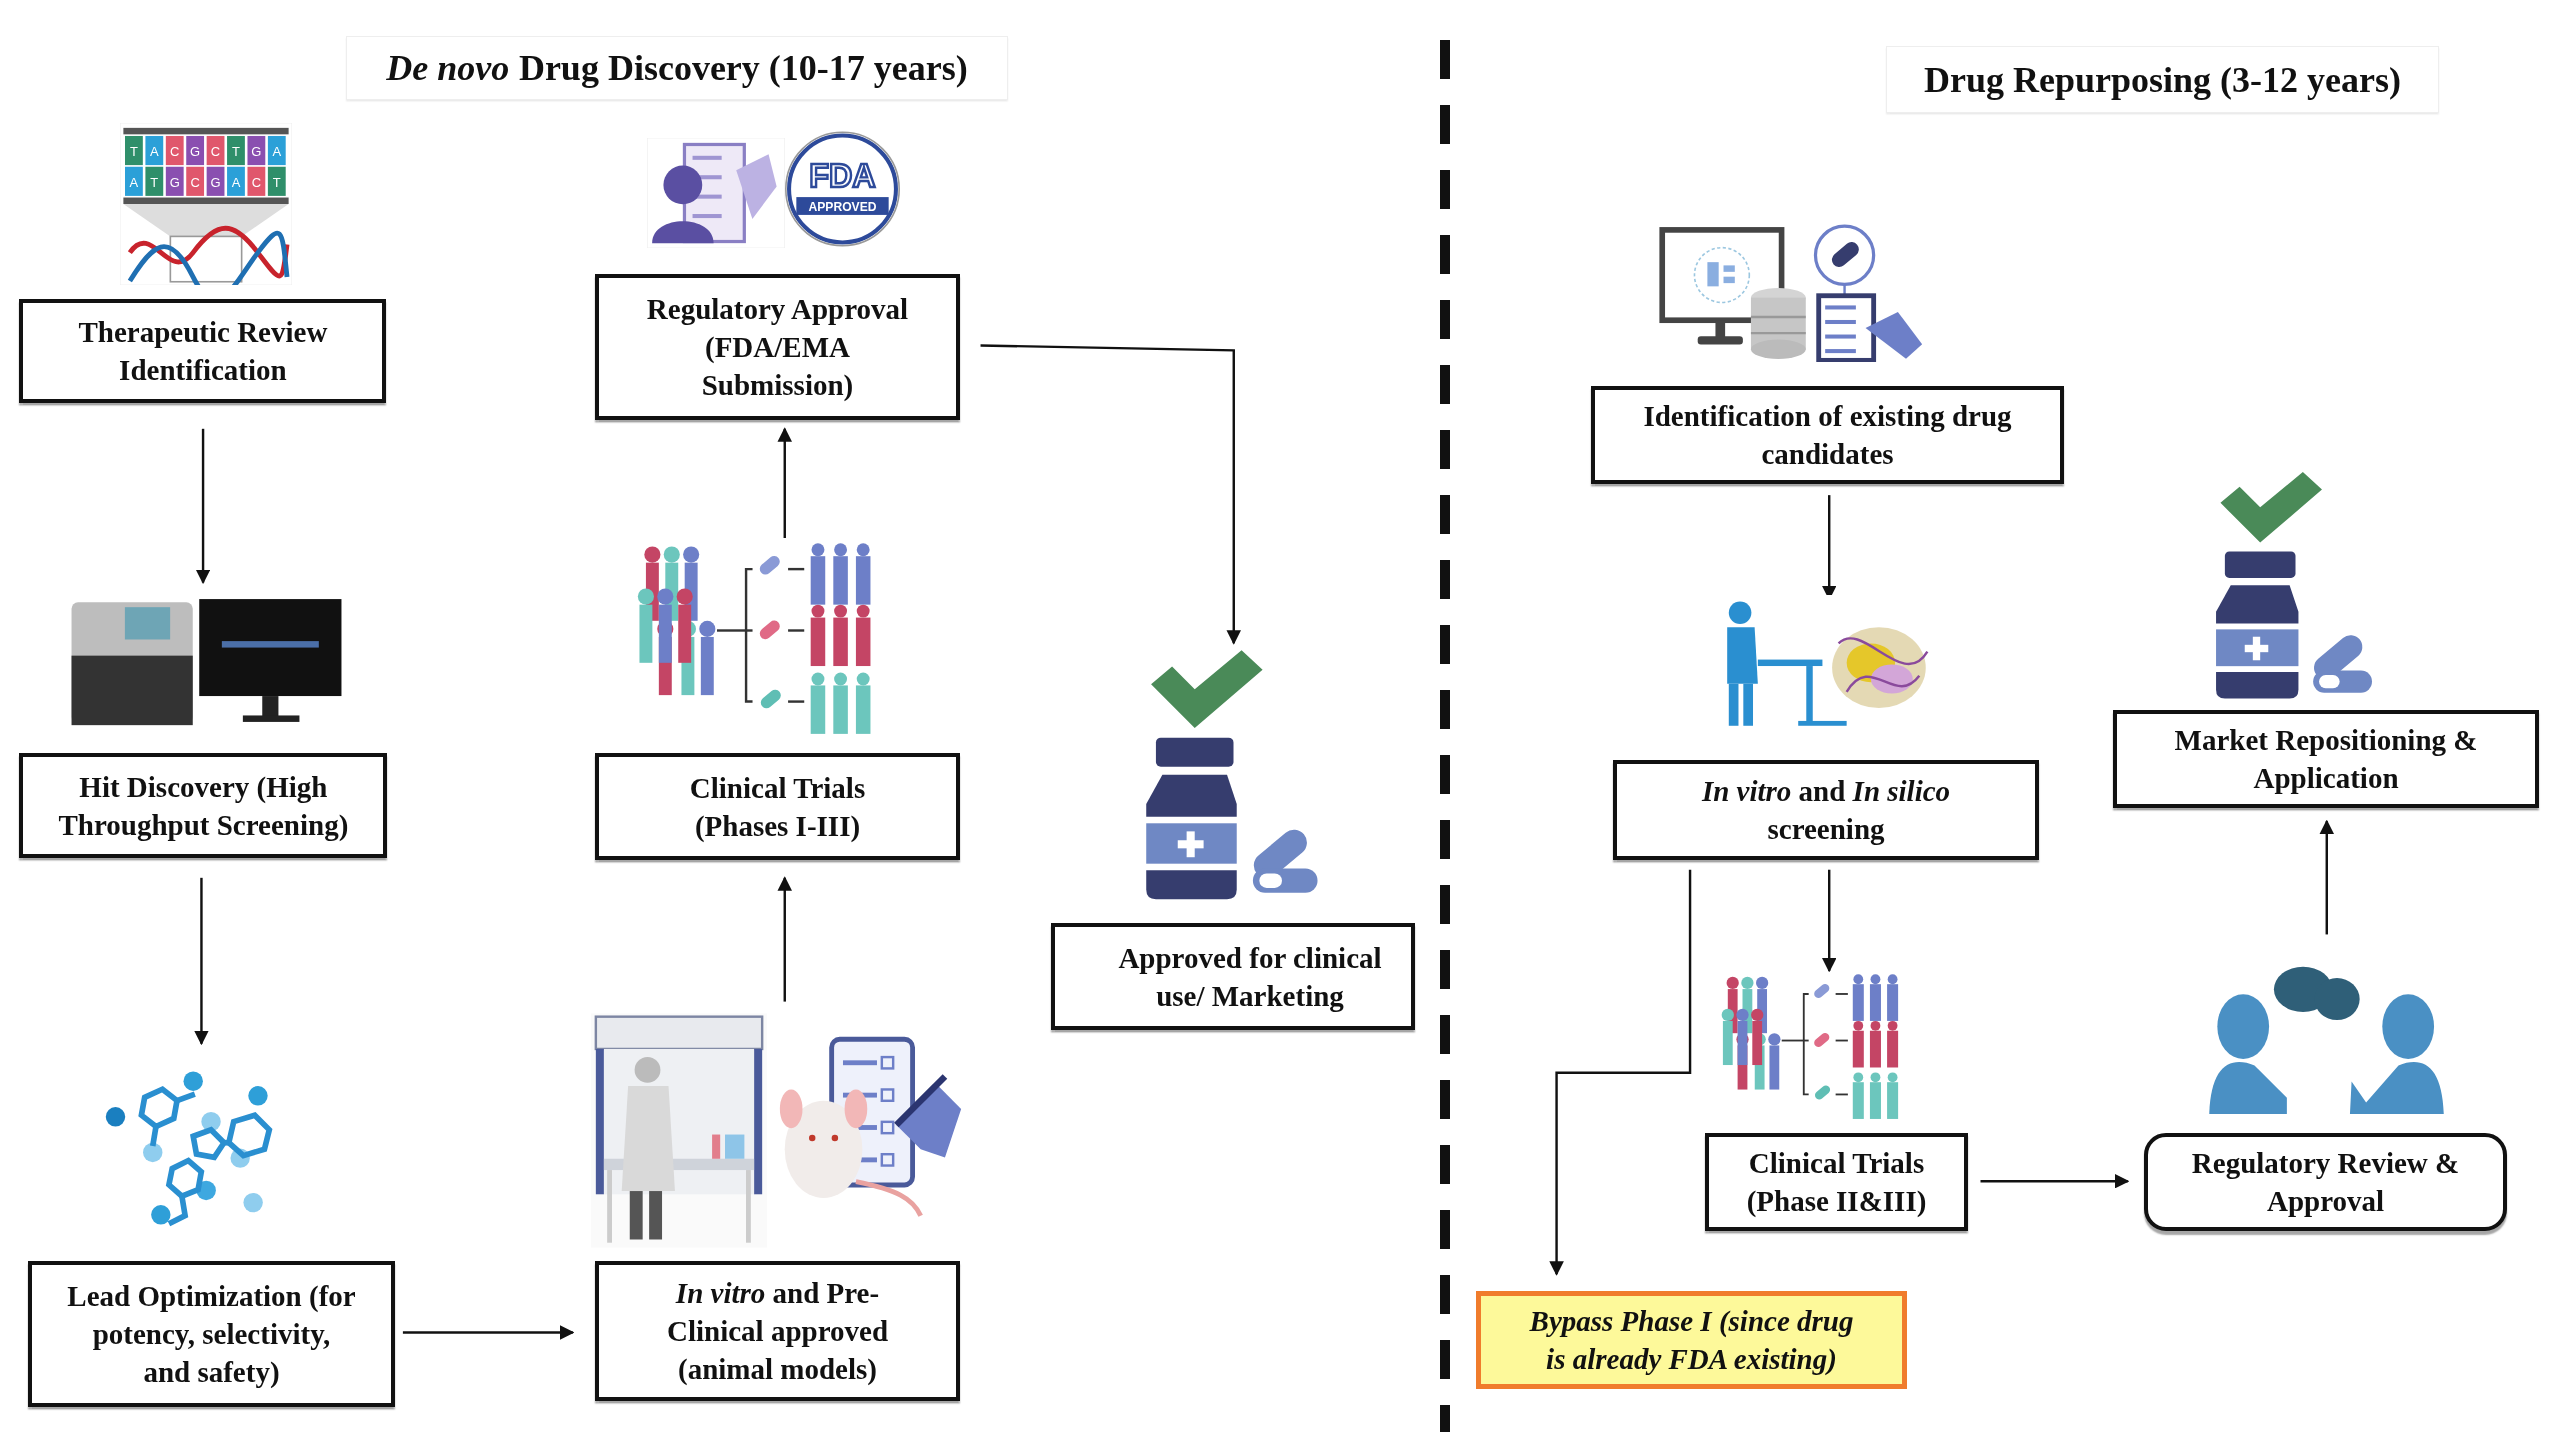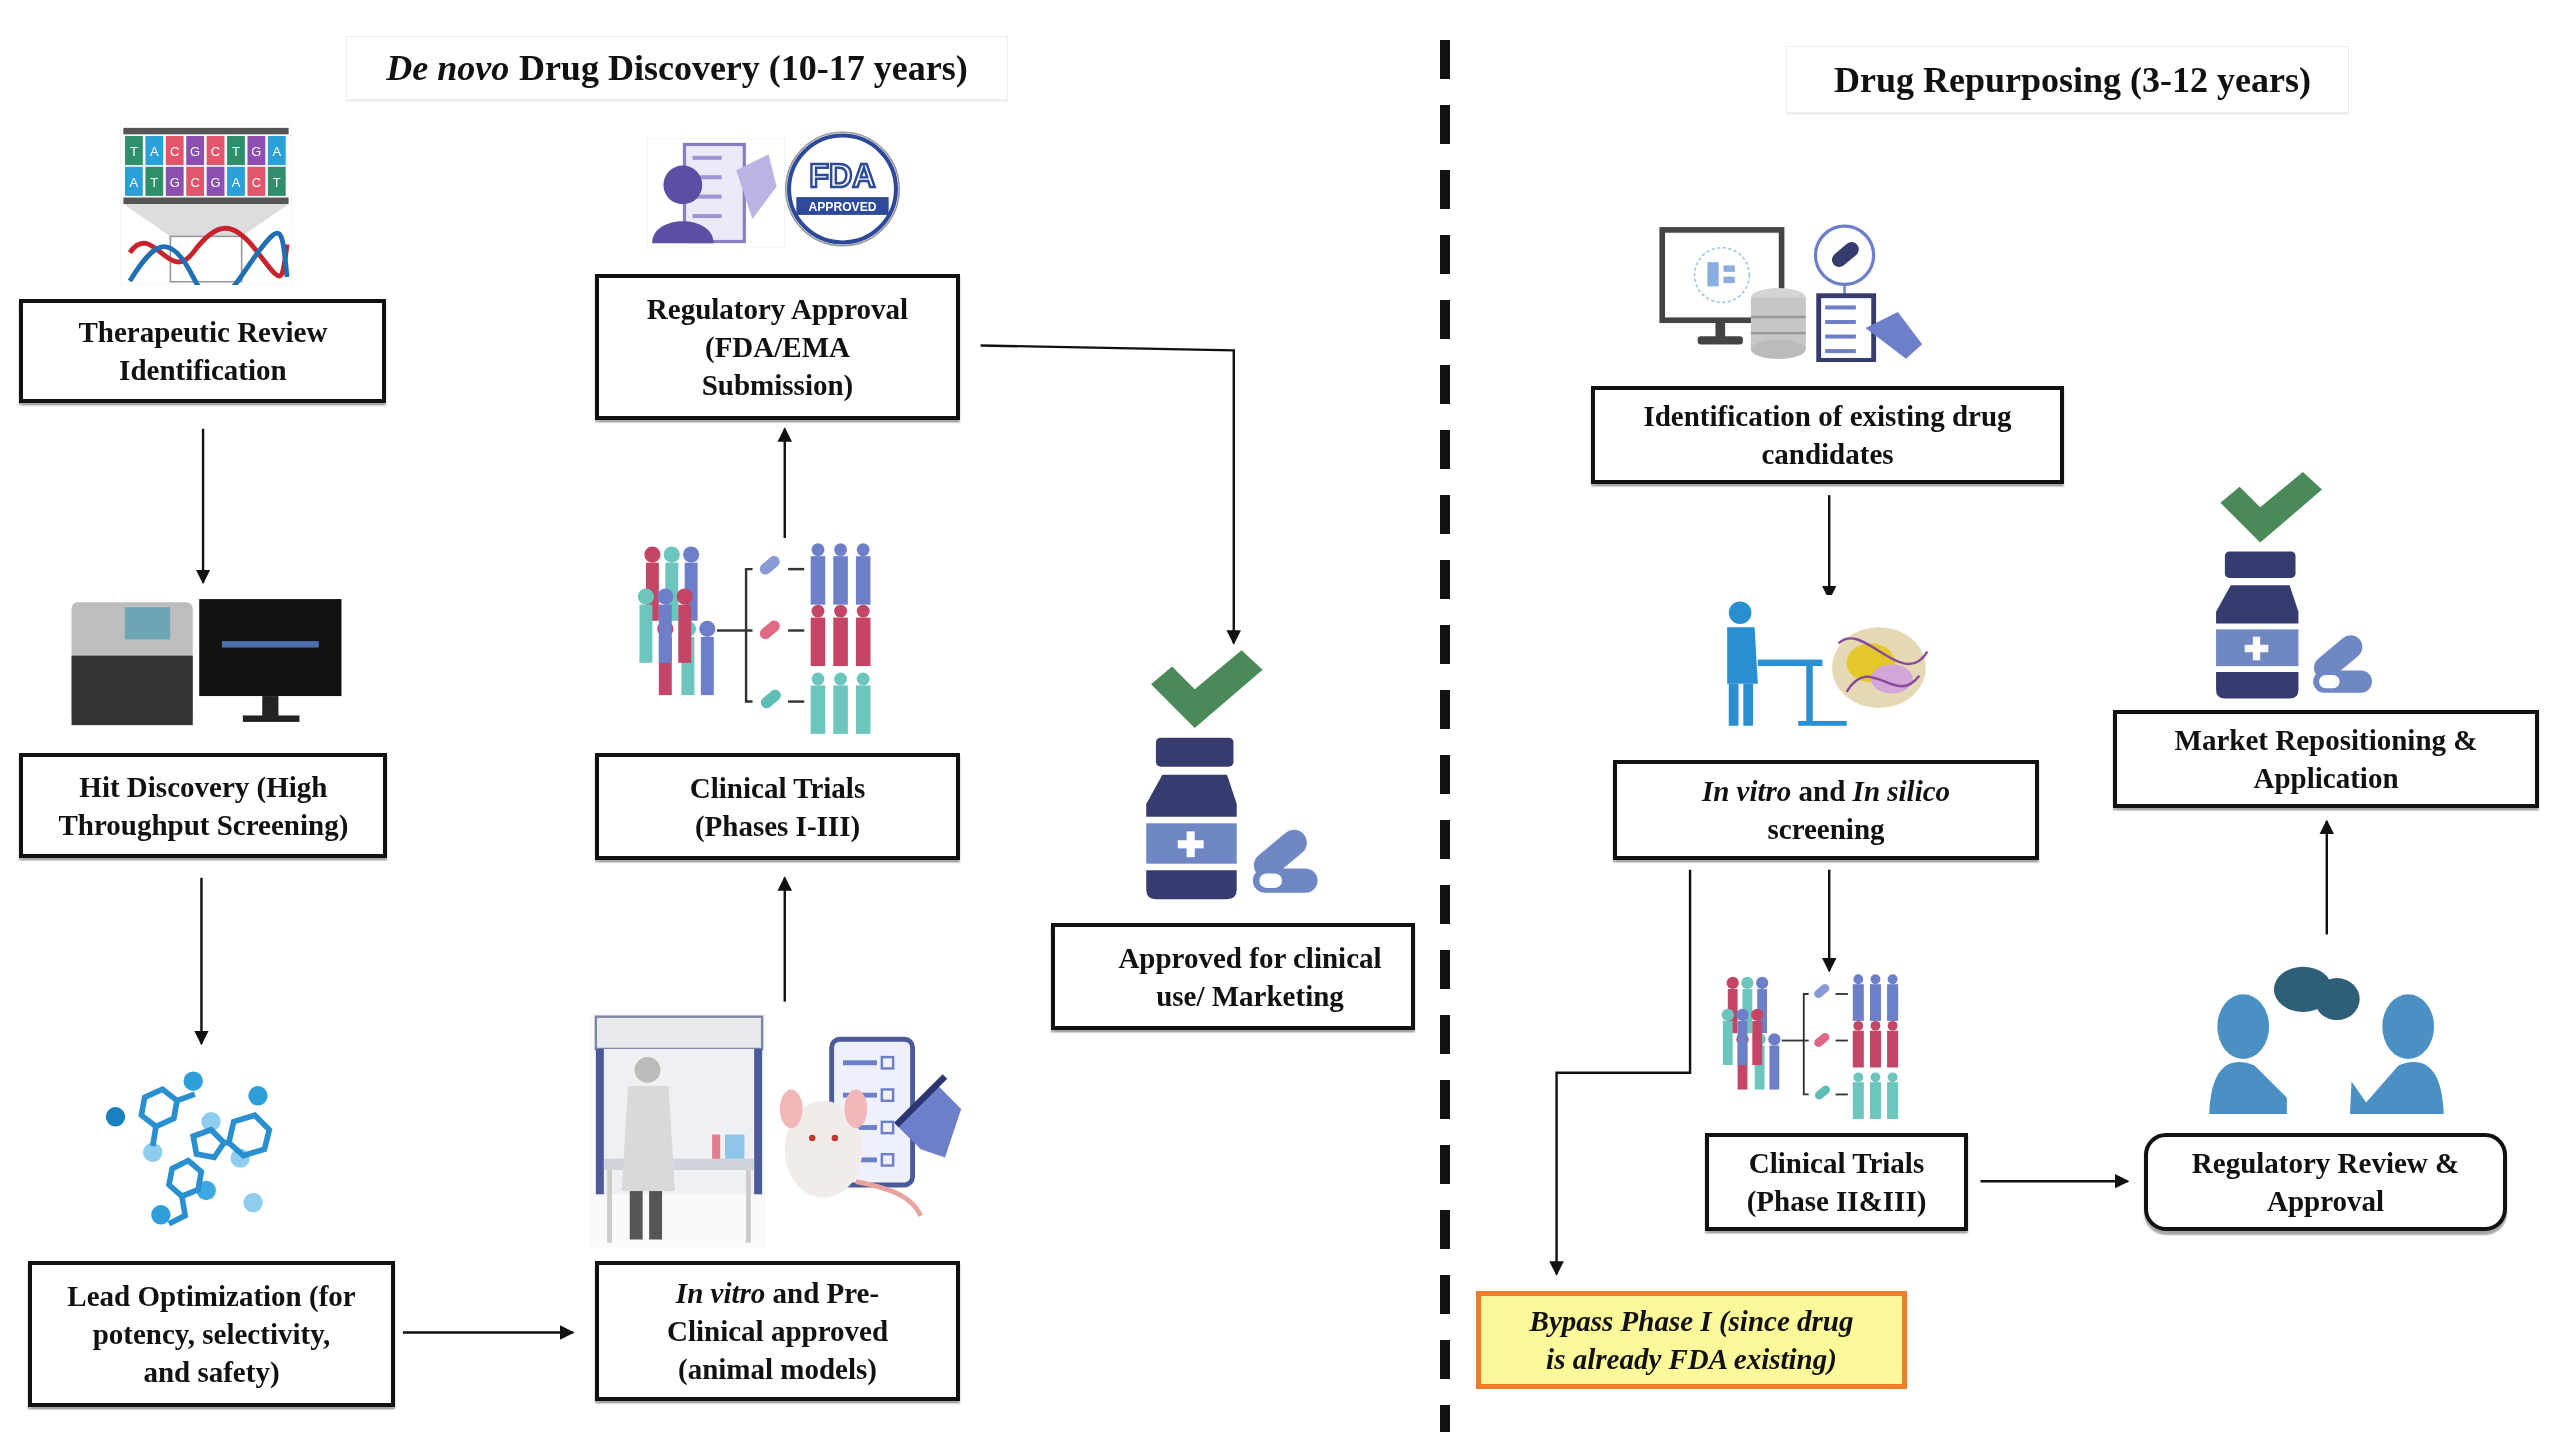--- a/index.html
+++ b/index.html
@@ -21,21 +21,21 @@
   svg.arrows { position:absolute; left:0; top:0; }
   .img { position:absolute; }
 </style>
 </head>
 <body>
 
 <div class="title" style="left:346px;top:36px;width:660px;height:62px;">
   <i>De novo</i>
   <span>Drug Discovery (10-17 years)</span>
 </div>
-<div class="title" style="left:1786px;top:46px;width:551px;height:65px;padding-left:10px;">
+<div class="title" style="left:1886px;top:46px;width:551px;height:65px;">
   <span>Drug Repurposing (3-12 years)</span>
 </div>
 
 <div class="divider"></div>
 
 <svg class="arrows" width="2563" height="1449" viewBox="0 0 3168 1791">
   <defs>
     <marker id="ah" markerWidth="10" markerHeight="10" refX="8" refY="5" orient="auto" markerUnits="userSpaceOnUse">
       <path d="M0,0 L10,5 L0,10 Z" fill="#111"></path>
     </marker>

